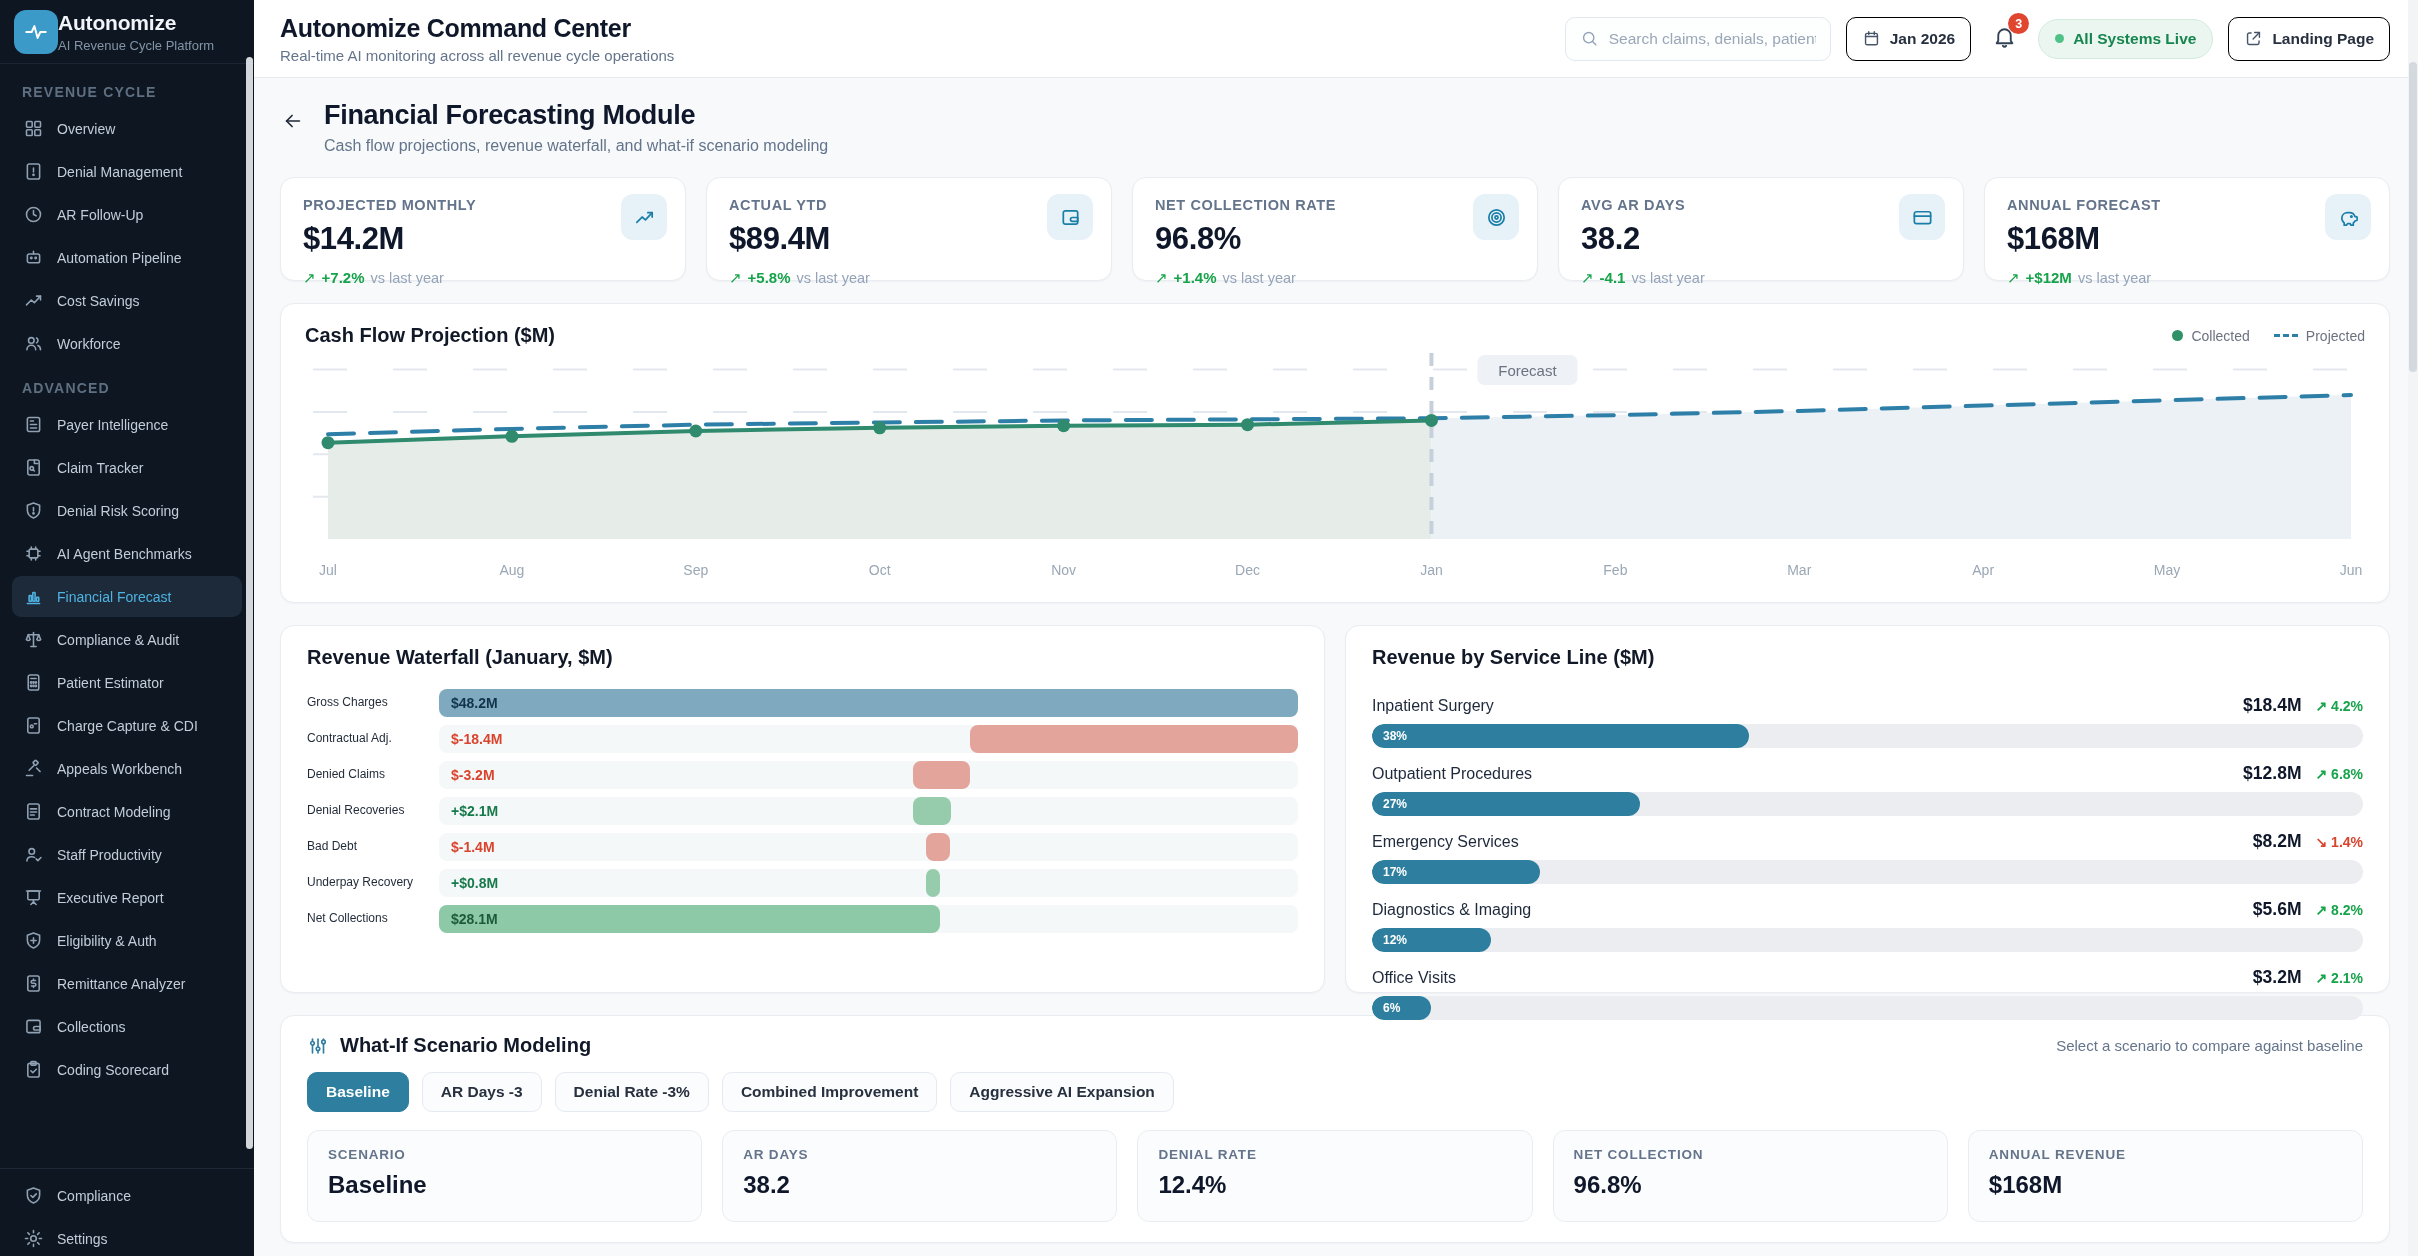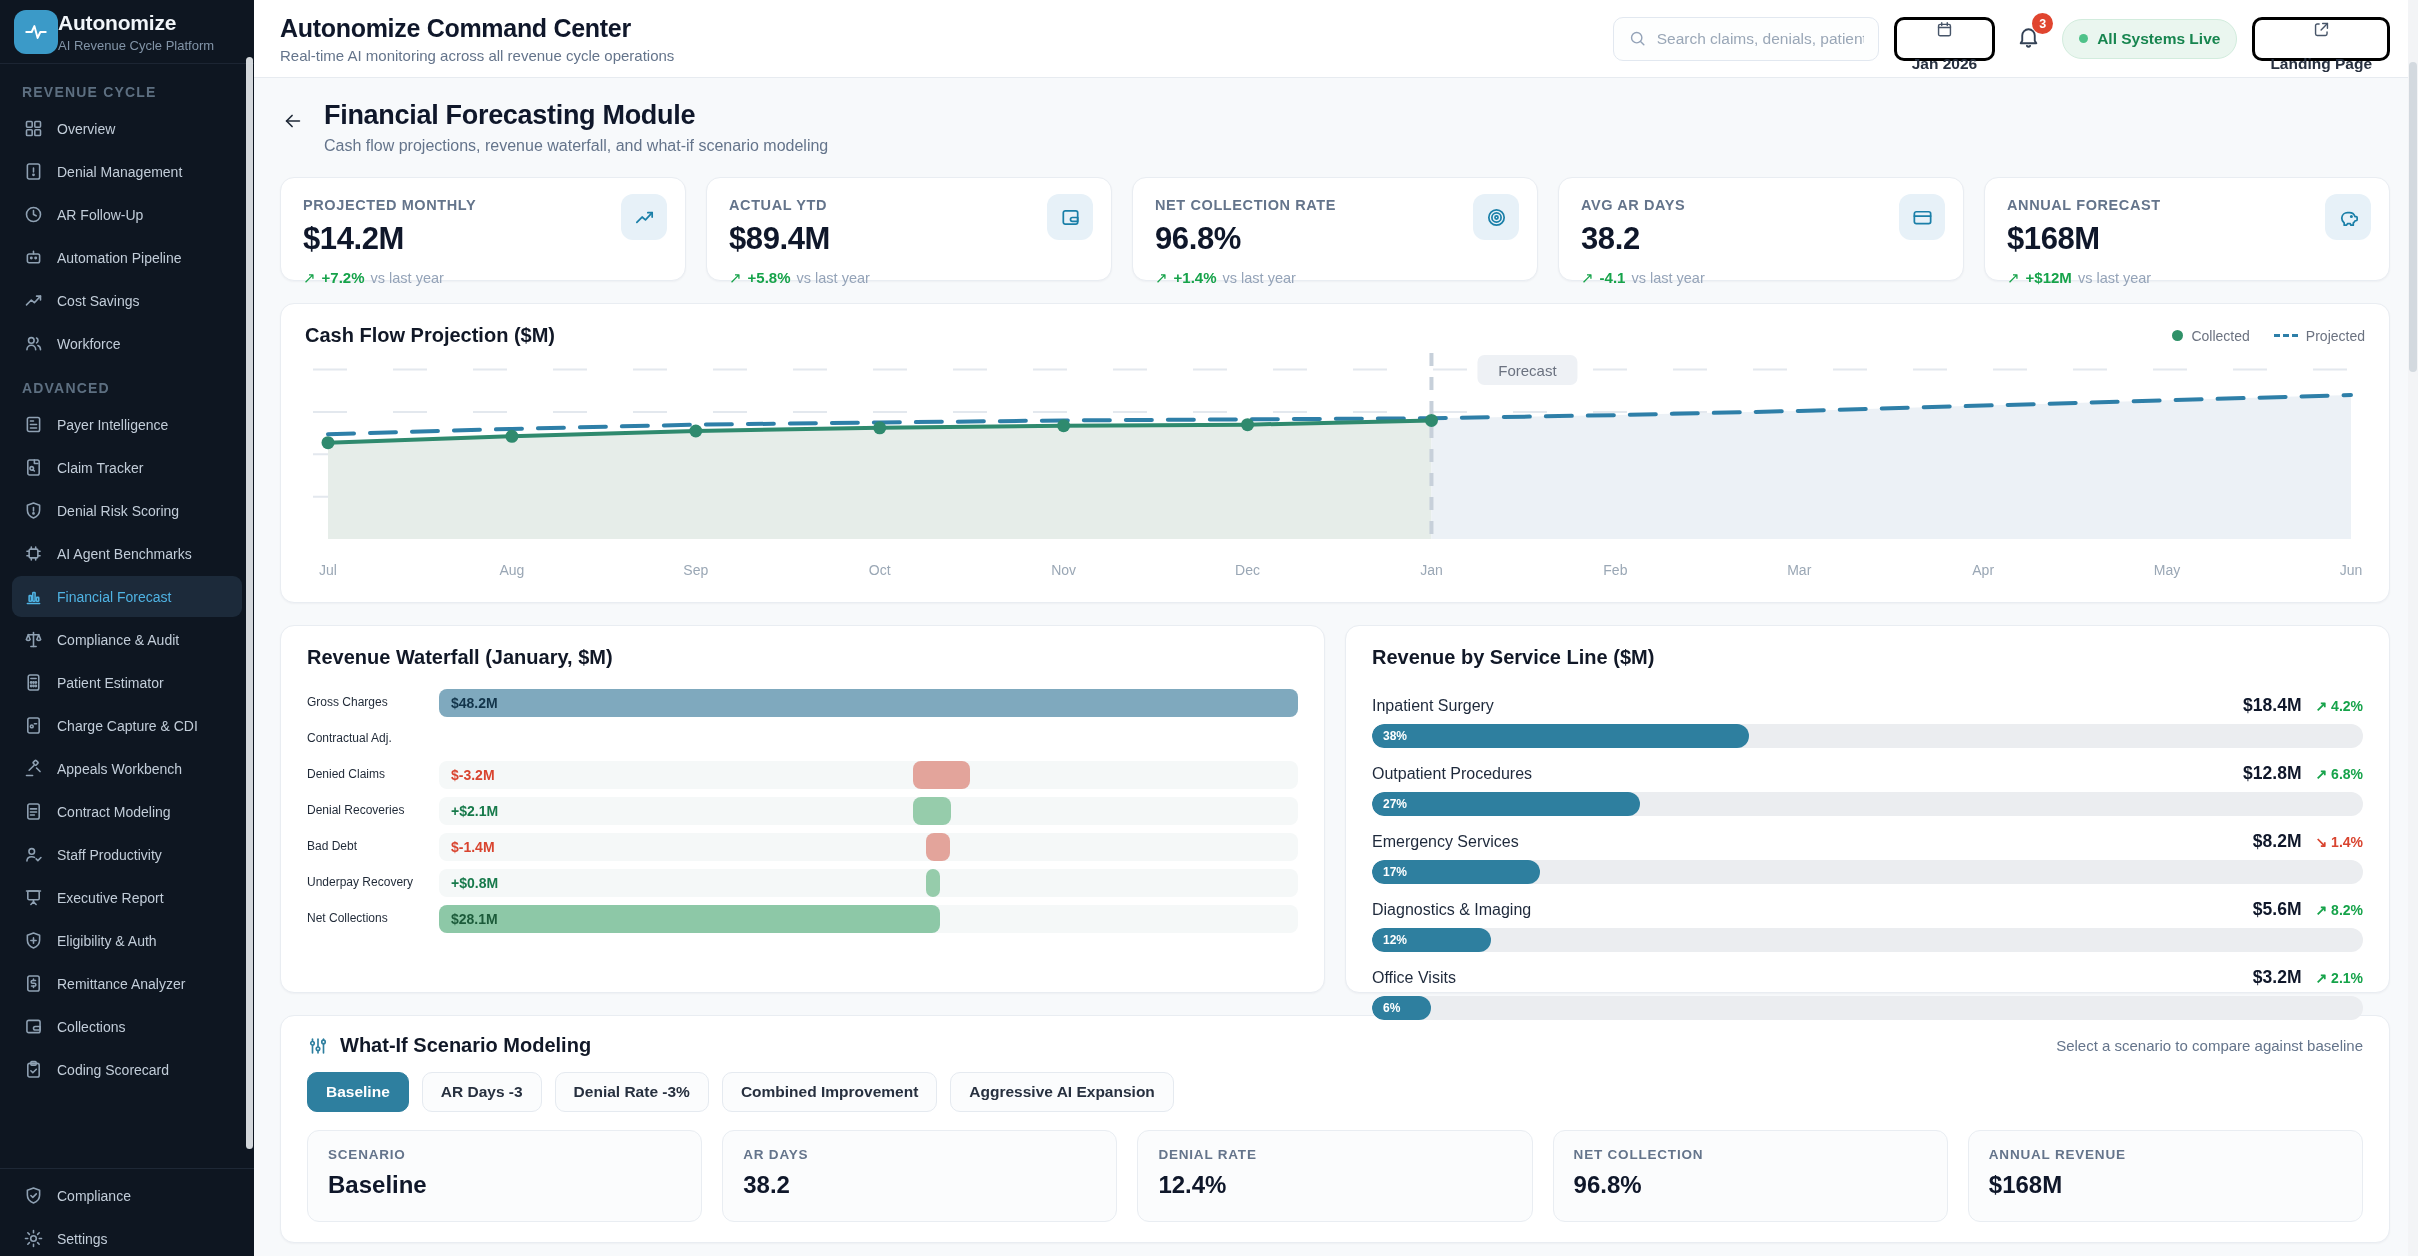--- a/index.html
+++ b/index.html
@@ -26,21 +26,21 @@
   
   .main { flex:1; display:flex; flex-direction:column; min-width:0; position:relative; }
   .topbar { height:78px; background:#fff; border-bottom:1px solid #e7ebf0; display:flex; align-items:center; padding:0 28px 0 26px; flex:0 0 78px; }
   .topbar-title { font-size:25px; font-weight:bold; color:#0f172a; letter-spacing:-0.3px; }
   .topbar-sub { font-size:15px; color:#64748b; margin-top:4px; }
   .topbar-right { margin-left:auto; display:flex; align-items:center; gap:15px; }
   .searchbox { display:flex; align-items:center; gap:10px; width:266px; height:44px; border:1px solid #e2e8f0; border-radius:10px; background:#fdfefe; padding:0 14px; }
   .searchbox svg { width:19px; height:19px; color:#94a3b8; flex:0 0 19px; }
   .searchbox input { border:none; outline:none; background:transparent; font-size:15.5px; color:#334155; width:100%; font-family:inherit; }
   .searchbox input::placeholder { color:#9aa7b7; }
-  .hbtn { display:flex; align-items:center; gap:16px; height:44px; border:3px solid #000000; border-radius:10px; background:#fff; padding:0 15px; font-size:15.5px; font-weight:bold; color:#27303f; cursor:pointer;flex-direction:column; }
+  .hbtn { display:flex; align-items:center; gap:9px; height:44px; border:1px solid #000000; border-radius:10px; background:#fff; padding:0 15px; font-size:15.5px; font-weight:bold; color:#27303f; cursor:pointer; }
   .hbtn svg { width:18px; height:18px; color:#475569; }
   .bell-wrap { position:relative; padding:4px 6px; cursor:pointer; }
   .bell-wrap svg { width:25px; height:25px; color:#334155; }
   .bell-badge { position:absolute; top:-7px; right:-6px; min-width:21px; height:21px; border-radius:11px; background:#e0452f; color:#fff; font-size:12.5px; font-weight:bold; display:flex; align-items:center; justify-content:center; padding:0 4px; }
   .status-pill { display:flex; align-items:center; gap:9px; height:40px; border-radius:999px; background:#eaf6ef; border:1px solid #d2ecdd; padding:0 16px; font-size:15.5px; font-weight:bold; color:#17854f; }
   .status-dot { width:9px; height:9px; border-radius:50%; background:#4fc289; }
 
   .content { flex:1; overflow:hidden; padding:22px 28px 0 26px; }
   .page-head { display:flex; align-items:flex-start; gap:18px; }
   .back-btn { background:none; border:none; cursor:pointer; margin-top:8px; padding:2px; }
@@ -598,20 +598,24 @@
           <div class="wf-rows" id="wf-rows">
               <div class="wf-row">
                 <div class="wf-label">Gross Charges</div>
                 <div class="wf-track">
                   <div class="wf-bar" style="left:0.00%;width:100.00%;background:#7fa9be"></div>
                   <span class="wf-amount" style="color:#12344a">$48.2M</span>
                 </div>
               </div>
               <div class="wf-row">
                 <div class="wf-label">Contractual Adj.</div>
+                <div class="wf-track">
+                  <div class="wf-bar" style="left:61.83%;width:38.17%;background:#e3a49b"></div>
+                  <span class="wf-amount" style="color:#d9442f">$-18.4M</span>
+                </div>
               </div>
               <div class="wf-row">
                 <div class="wf-label">Denied Claims</div>
                 <div class="wf-track">
                   <div class="wf-bar" style="left:55.19%;width:6.64%;background:#e3a49b"></div>
                   <span class="wf-amount" style="color:#d9442f">$-3.2M</span>
                 </div>
               </div>
               <div class="wf-row">
                 <div class="wf-label">Denial Recoveries</div>

